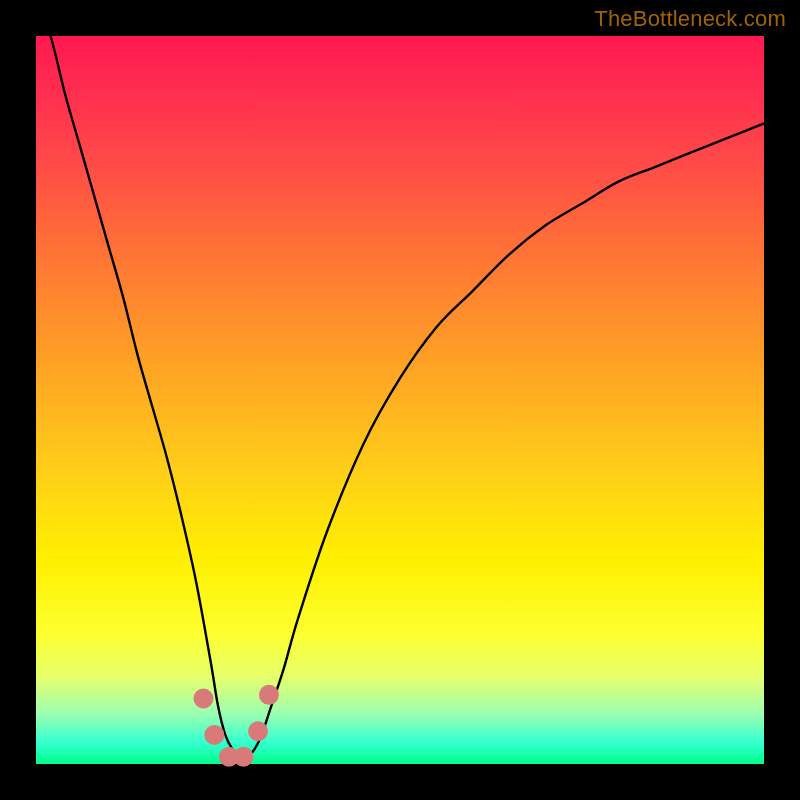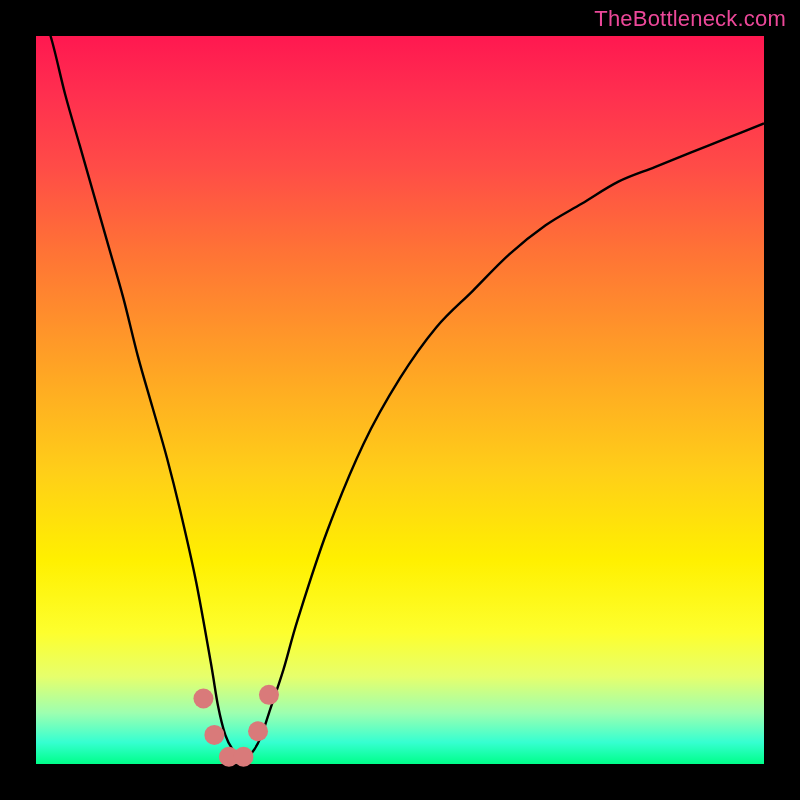--- a/index.html
+++ b/index.html
@@ -38,21 +38,21 @@
       #e6ff6c 88%,
       #9dffb0 93%,
       #36ffd1 97%,
       #00ff8a 100%
     );
   }
   .watermark {
     position: absolute;
     top: 6px;
     right: 14px;
-    color: #ec4899;
+    color: #a16207;
     font-size: 22px;
     letter-spacing: 0.2px;
     font-weight: 400;
   }
   svg.curve {
     position: absolute;
     left: 36px;
     top: 36px;
     width: 728px;
     height: 728px;

